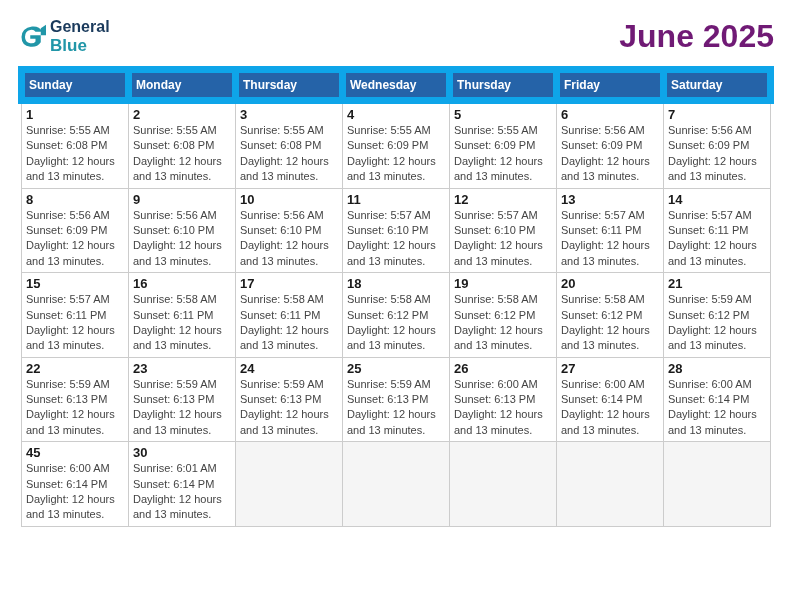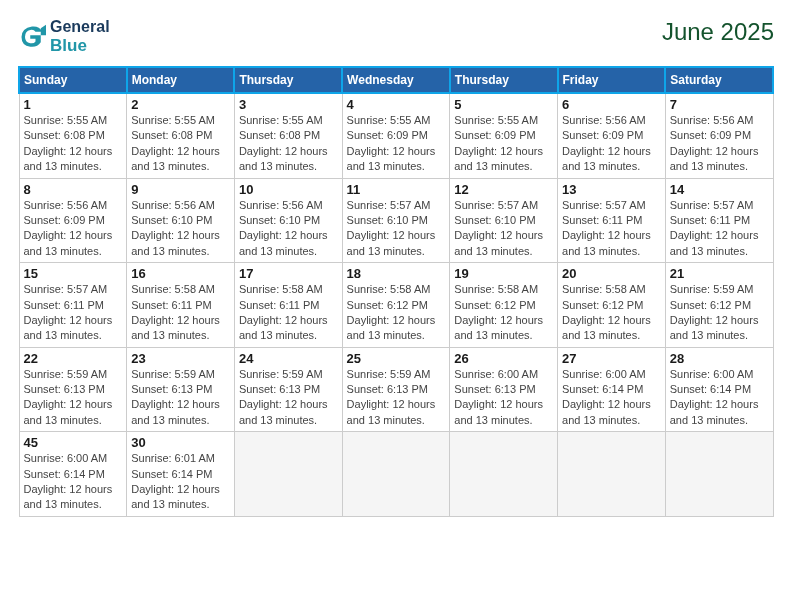--- a/index.html
+++ b/index.html
@@ -29,43 +29,43 @@
       gap: 4px;
     }
     .logo-icon {
       width: 28px;
       height: 28px;
     }
     .title-block {
       text-align: right;
     }
     .month-title {
-      font-size: 24px;
-      font-weight: normal;
-      color: #14532d;
+      font-size: 32px;
+      font-weight: bold;
+      color: #701a75;
     }
     .location {
       font-size: 14px;
       color: #333;
     }
     .calendar {
       flex: 1;
       border: 1px solid #ccc;
       border-collapse: collapse;
       width: 100%;
       table-layout: fixed;
     }
     .calendar th {
       background: #2563a8;
       color: #fff;
       font-size: 12px;
       font-weight: bold;
       padding: 5px 4px;
       text-align: left;
-      border: 2px solid #0ea5e9;
+      border: 7px solid #0ea5e9;
     }
     .calendar td {
       border: 1px solid #ccc;
       vertical-align: top;
       padding: 3px 4px;
       font-size: 9.5px;
       color: #333;
       height: 80px;
     }
     .calendar td.empty {

